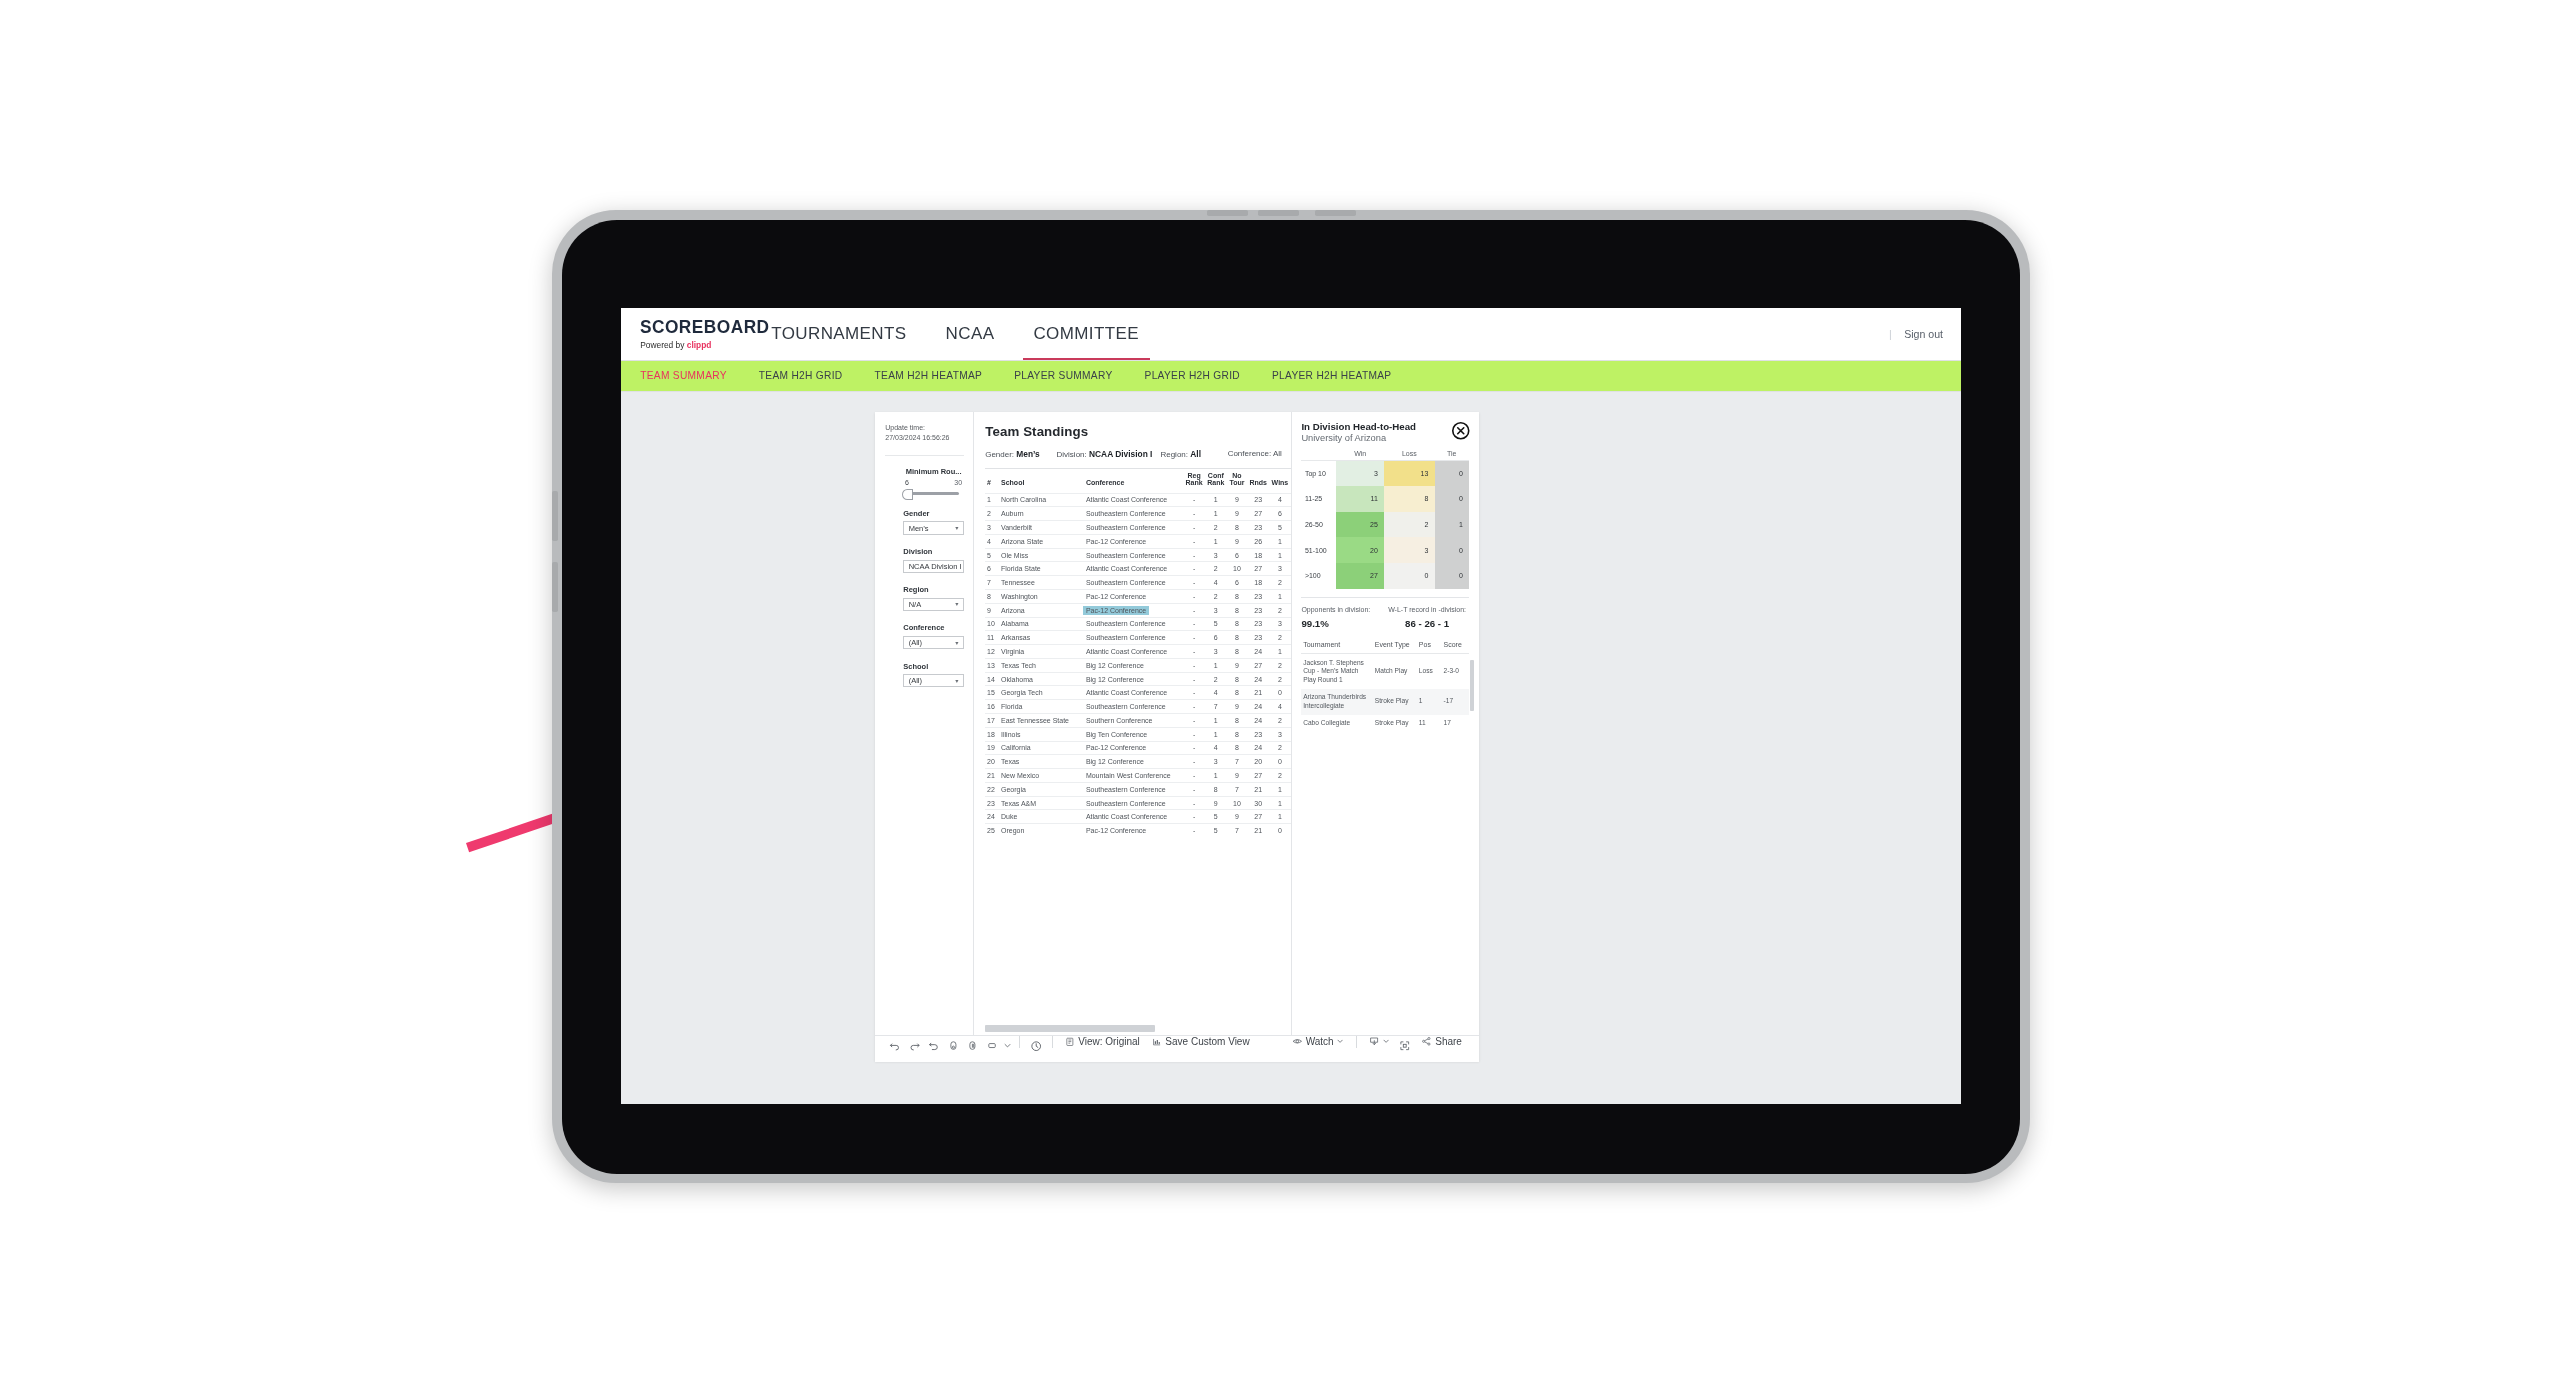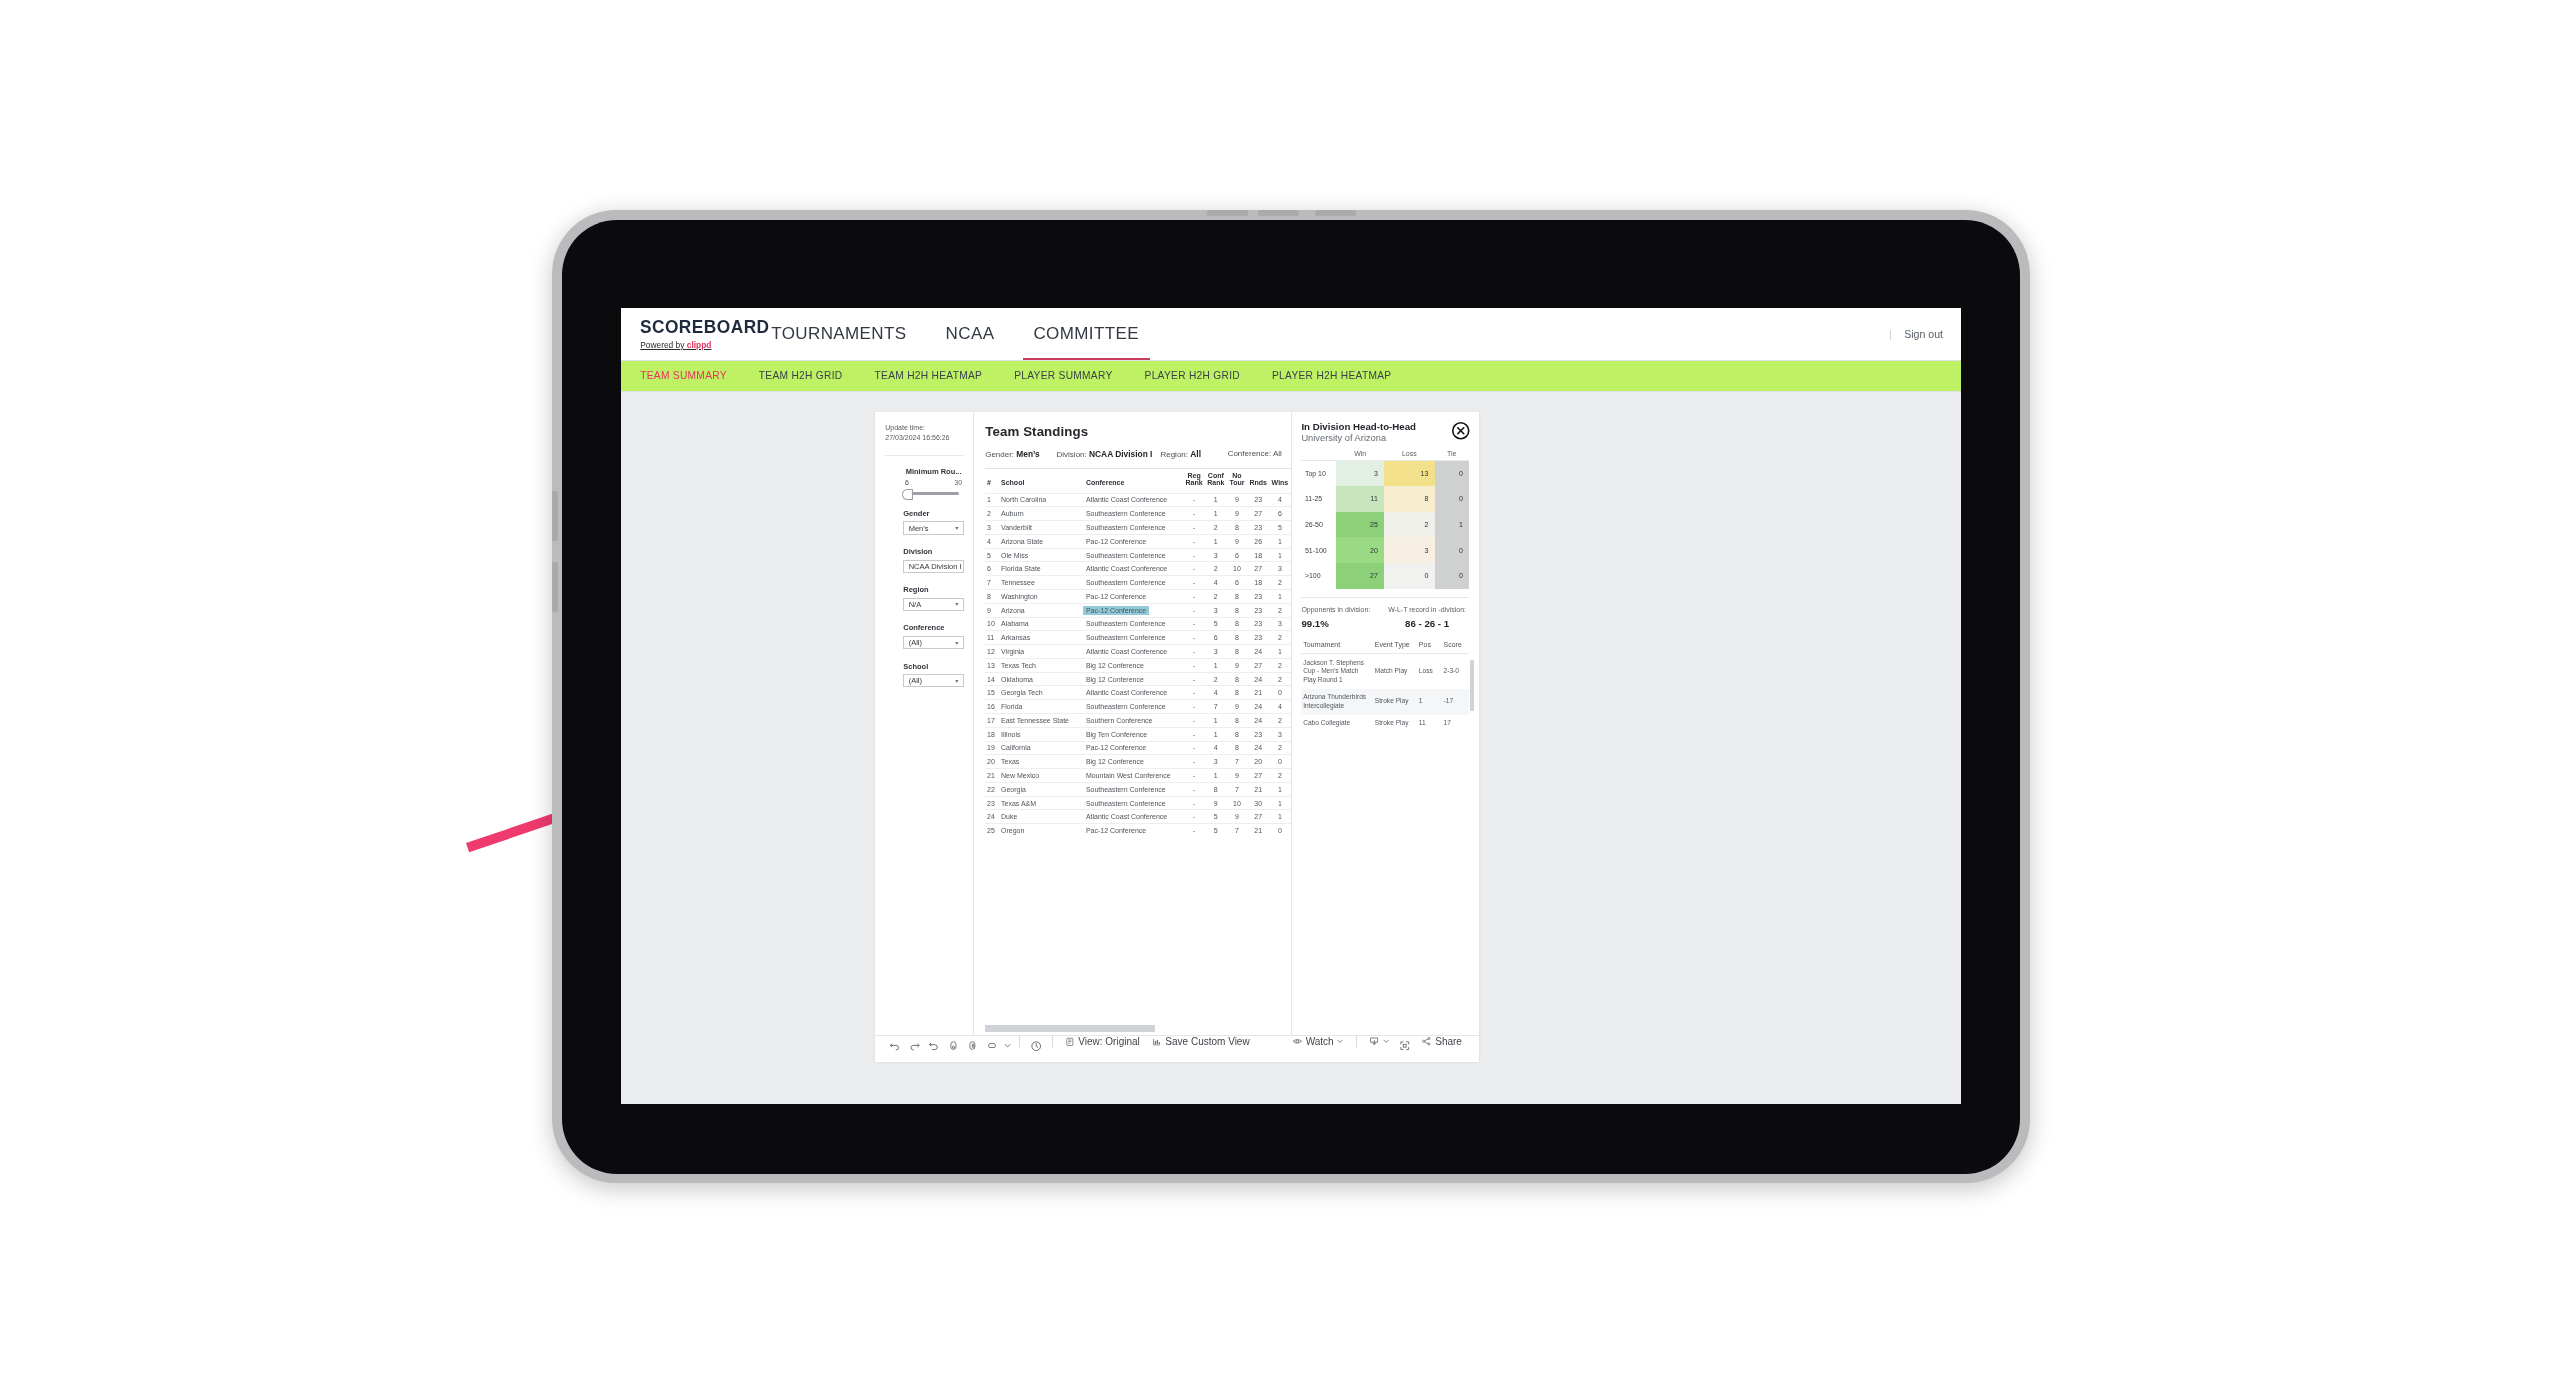--- a/index.html
+++ b/index.html
@@ -68,21 +68,21 @@
   }
   .brand {
     width: 131px; display: flex; flex-direction: column;
     justify-content: center; padding-left: 19.5px; box-sizing: border-box;
   }
   .brand-title {
     font-size: 18.6px; font-weight: 700; color: #1f2a3c;
     letter-spacing: 0.5px; line-height: 1; font-family: "Liberation Sans", sans-serif;
     transform: scaleX(0.93); transform-origin: left center;
   }
-  .brand-sub { font-size: 8.4px; color: #2b2b2b; margin-top: 3.5px; white-space: nowrap; text-decoration: underline; }
+  .brand-sub { font-size: 8.4px; color: #2b2b2b; margin-top: 3.5px; white-space: nowrap; }
   .brand-sub b { color: #e8315e; font-weight: 700; }
   .nav-items { display: flex; align-items: stretch; }
   .nav-item {
     display: flex; align-items: center; padding: 0 19.5px;
     font-size: 17px; color: #333a43; letter-spacing: 0.4px;
     cursor: pointer; position: relative; white-space: nowrap;
   }
   .nav-item.active::after {
     content: ""; position: absolute; left: 8.8px; right: 8.8px; bottom: 0;
     height: 2.2px; background: #c93a5b;

